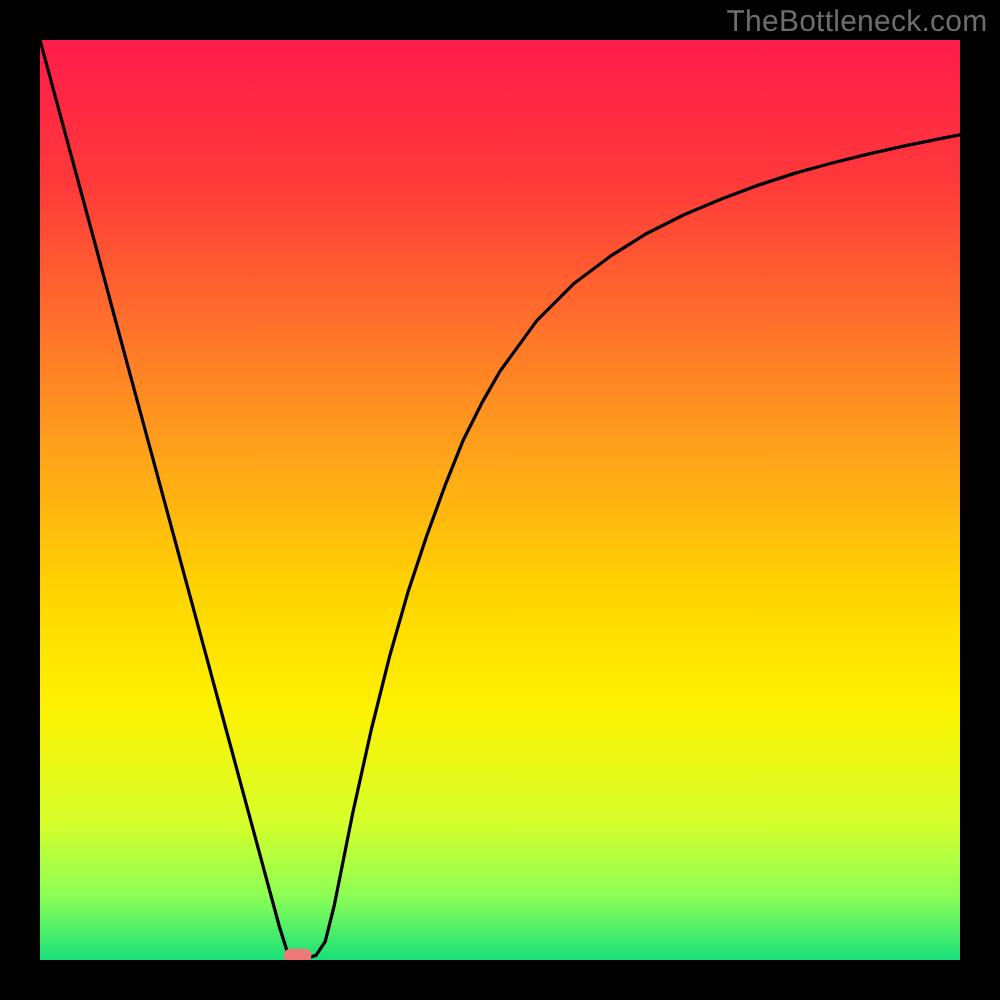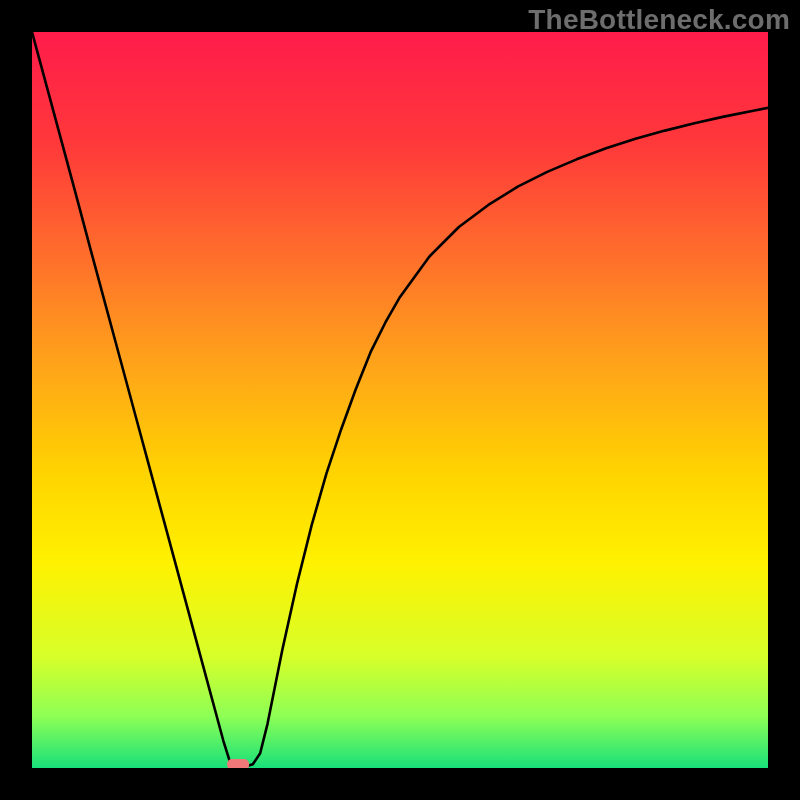--- a/index.html
+++ b/index.html
@@ -24,23 +24,23 @@
     left: 0;
     top: 0;
     width: 736px;
     height: 736px;
   }
   .watermark {
     position: absolute;
     right: 10px;
     top: 4px;
     color: #6d6d6d;
-    font-size: 28px;
+    font-size: 24px;
     letter-spacing: 0.2px;
-    font-weight: 700;
+    font-weight: 400;
     user-select: none;
   }
   svg {
     display: block;
   }
 </style>
 </head>
 <body>
 
 <div class="frame">

